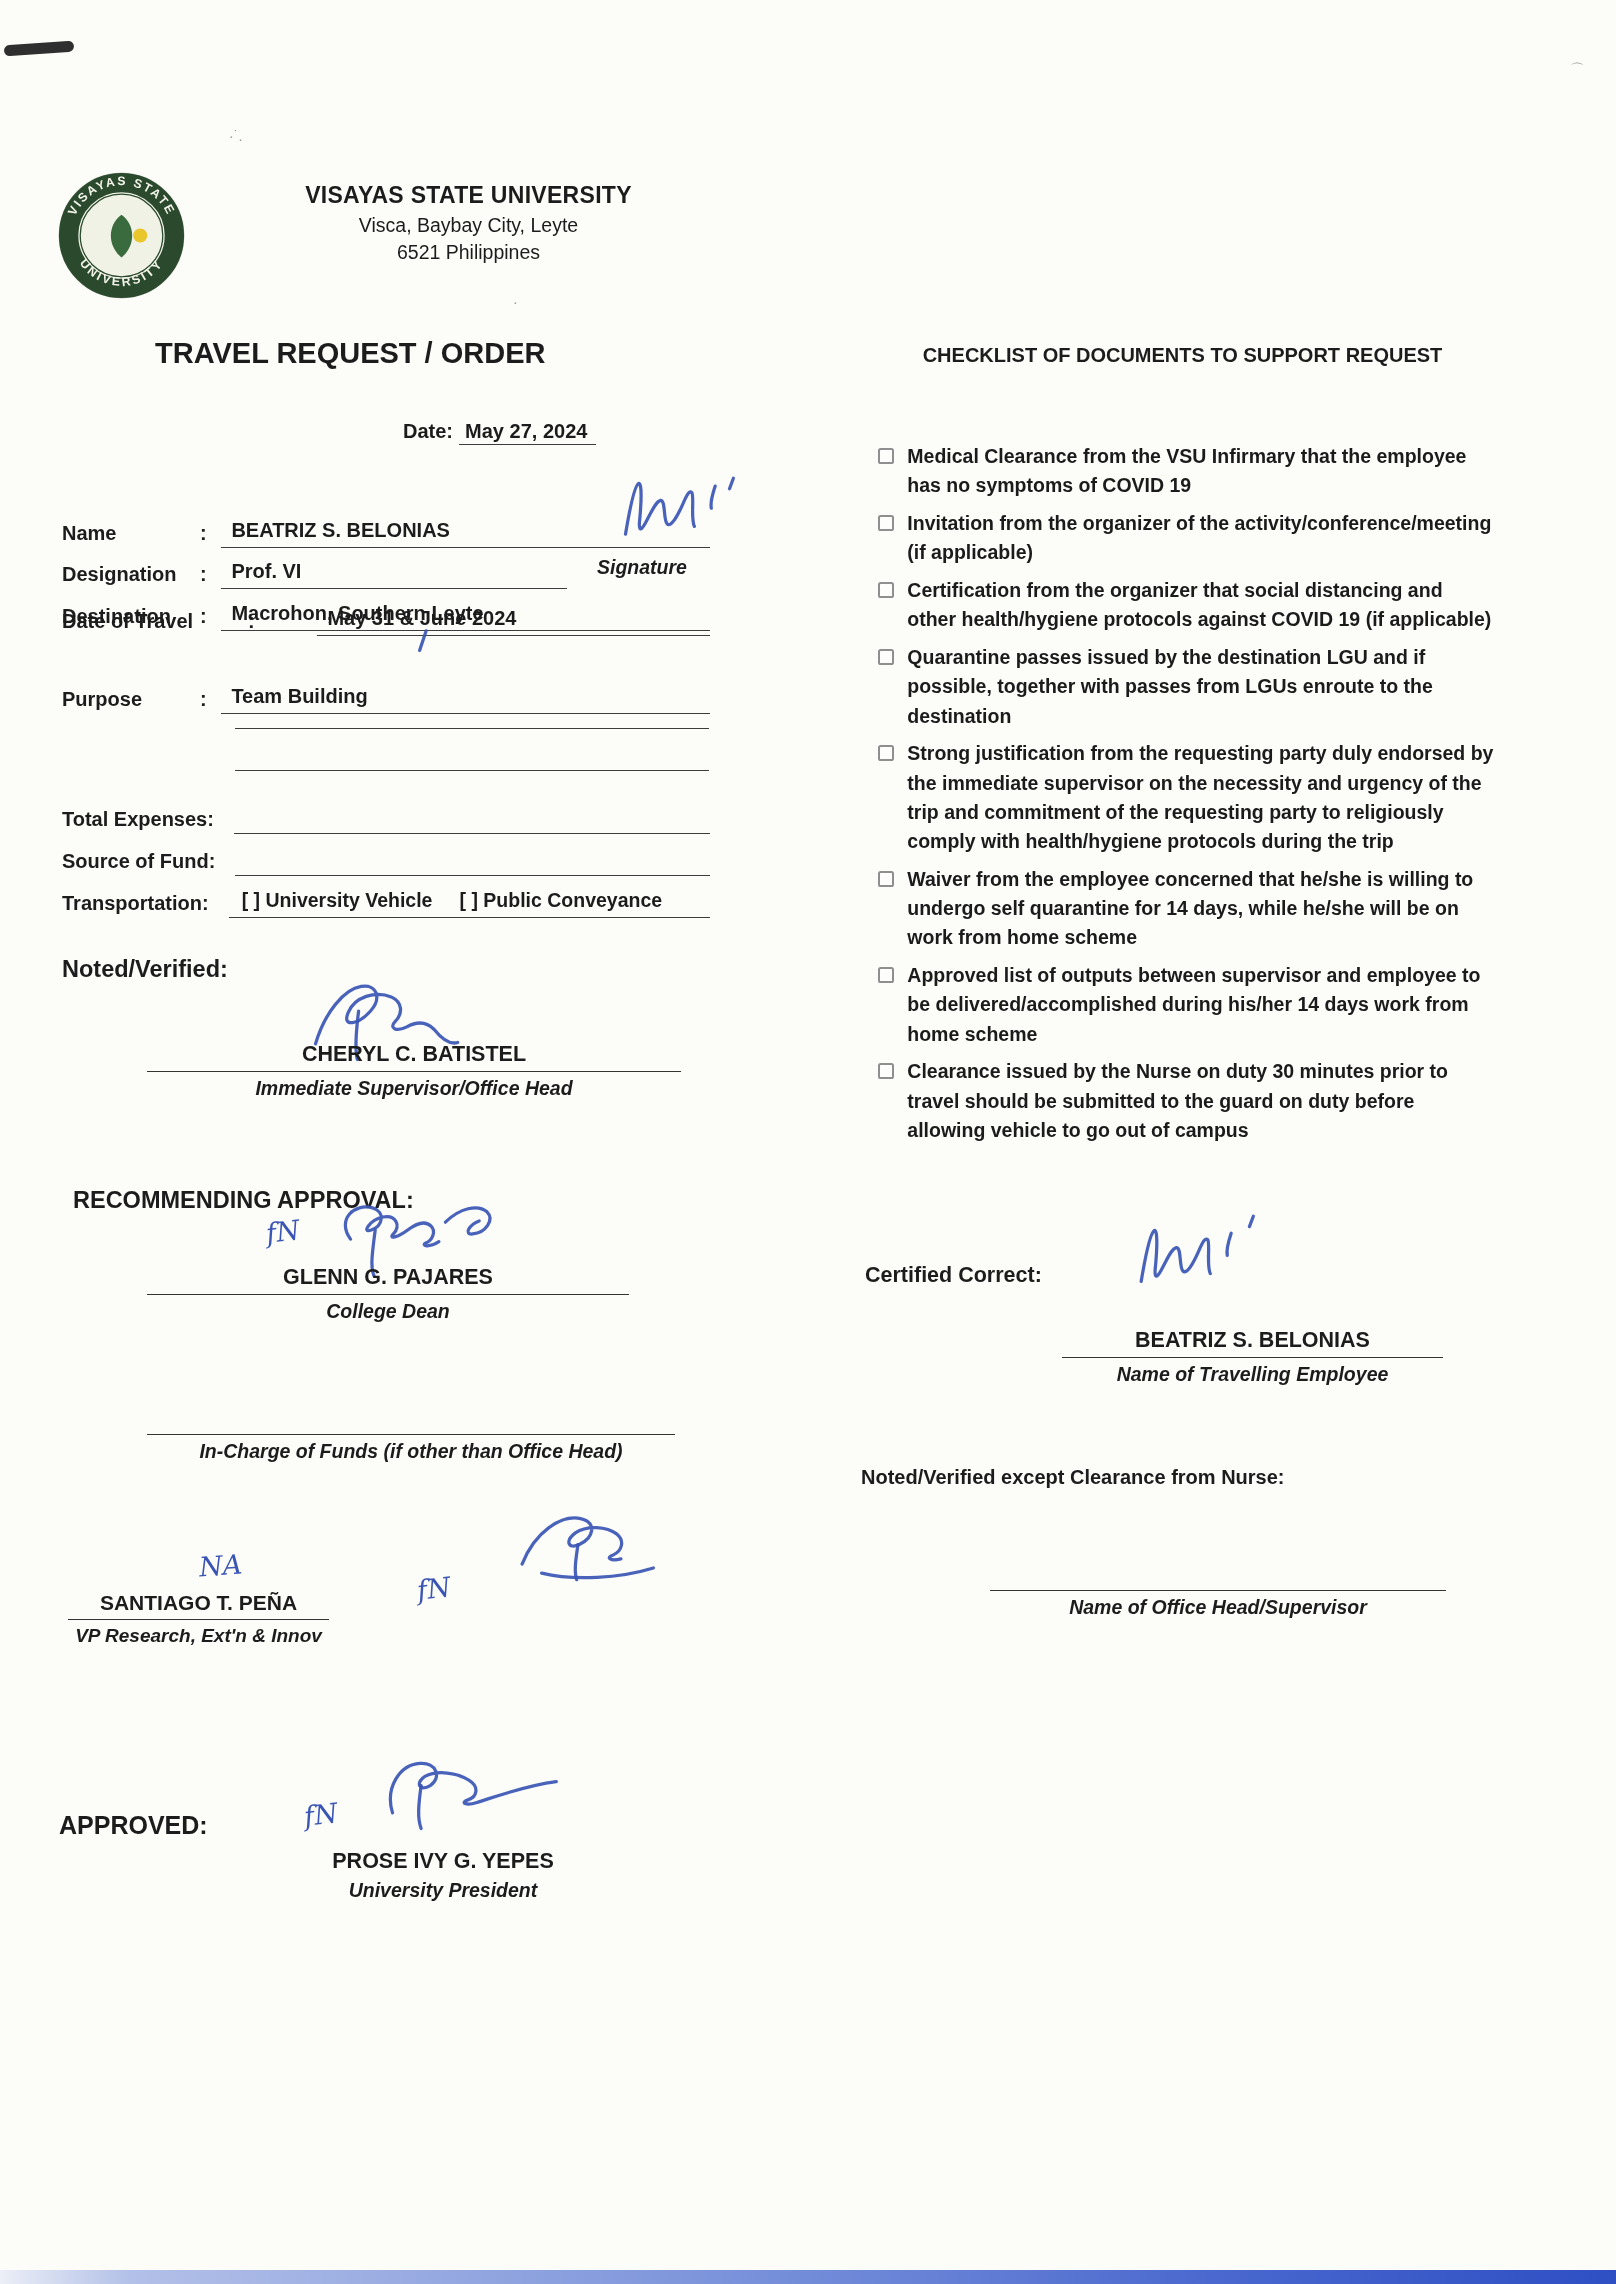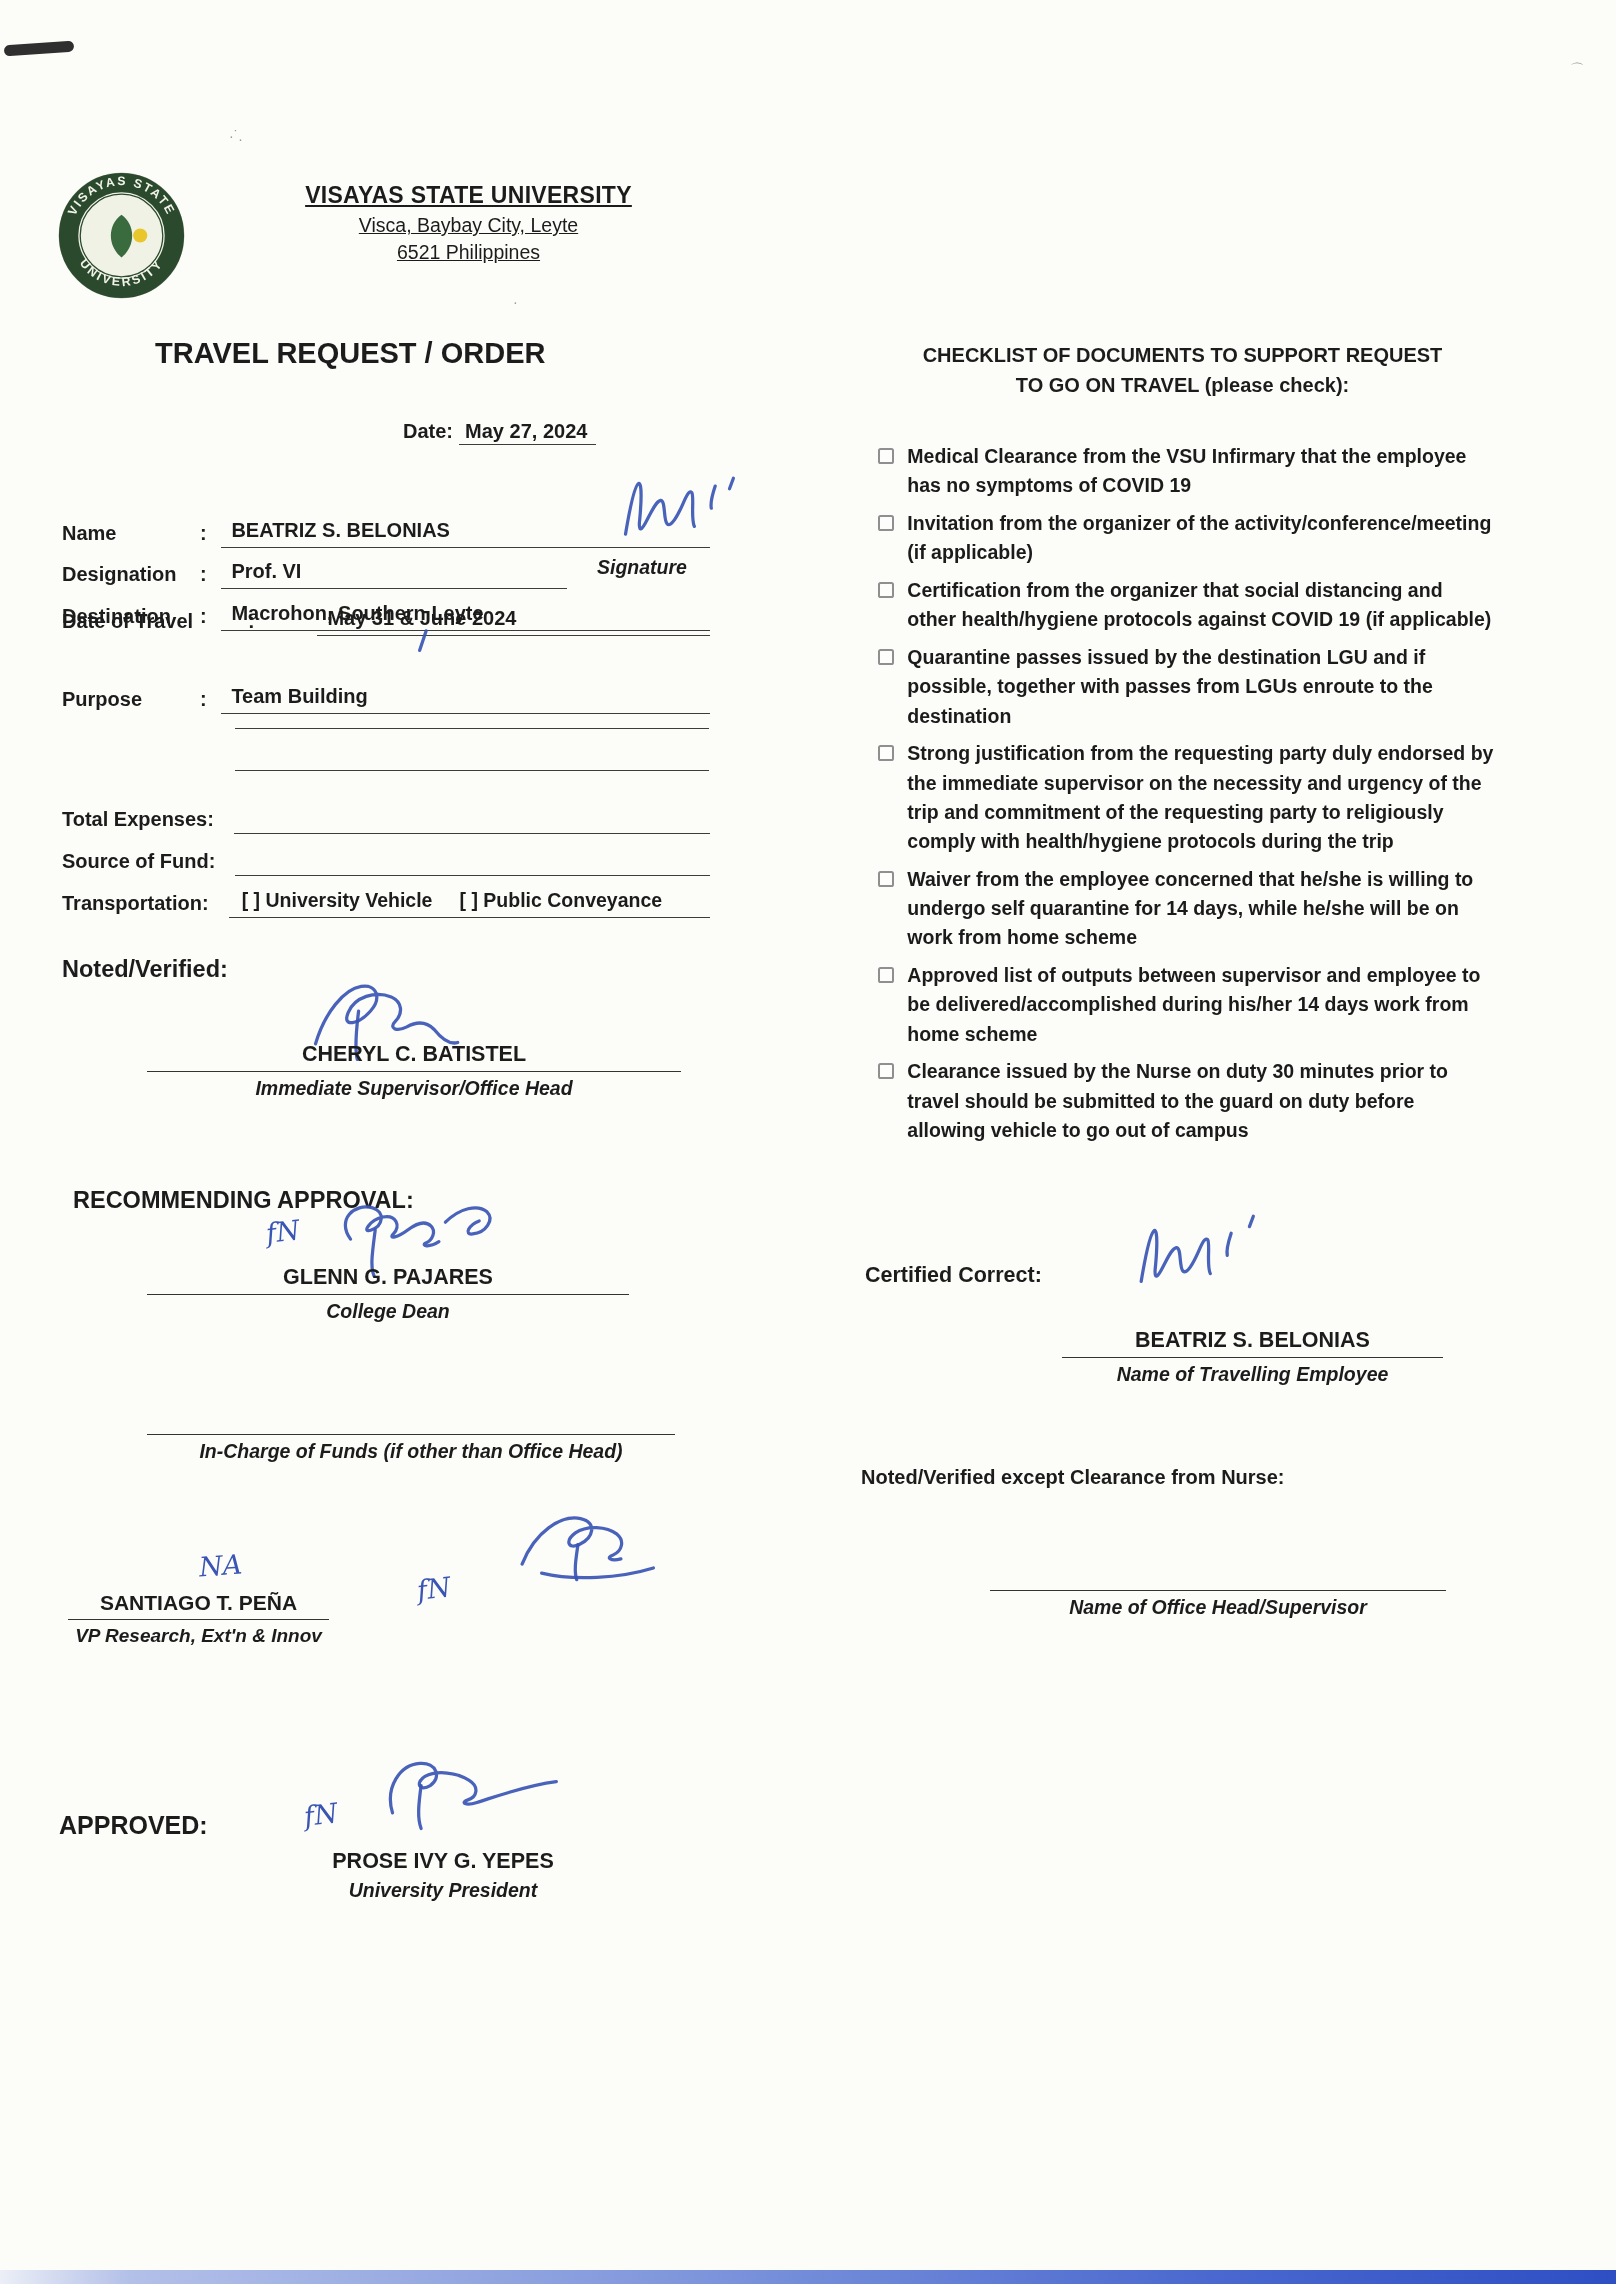--- a/index.html
+++ b/index.html
@@ -5,21 +5,21 @@
   * { margin:0; padding:0; box-sizing:border-box; }
   html,body { background:#e8e8e8; }
   .page {
     position:relative; width:1616px; height:2284px;
     background:#fcfcf9; overflow:hidden;
     font-family:"Liberation Sans", sans-serif; color:#1c1c1c;
   }
 
   
   .seal { position:absolute; left:57px; top:171px; width:129px; height:129px; }
-  .hdr { position:absolute; left:270px; top:182px; width:397px; text-align:center;text-decoration:underline; }
+  .hdr { position:absolute; left:270px; top:182px; width:397px; text-align:center; }
   .hdr-uni { font-weight:bold; font-size:23px; letter-spacing:0.3px; }
   .hdr-a1 { font-size:19.5px; margin-top:5.2px; }
   .hdr-a2 { font-size:19.5px; margin-top:3.9px; }
 
   .doc-title { position:absolute; left:155px; top:337px; font-weight:bold; font-size:29px; }
 
   .date-row { position:absolute; left:403px; top:420px; font-size:20px; font-weight:bold; }
   .date-val { border-bottom:1.3px solid #3c3c3c; padding:0 9px 2px 6.5px; }
 
   
@@ -210,21 +210,20 @@
     <path d="M50 104 C38 64 62 30 92 28 C118 26 126 50 108 62 C92 72 84 58 100 48 C118 38 150 42 168 54 C184 64 180 80 166 84 C154 88 162 94 180 88 C206 80 254 62 302 56"></path>
     <path d="M94 62 C90 92 88 112 94 128"></path>
   </svg>
   <div class="sig-block" style="left:303px; top:1849px; width:280px;">
     <div class="sig-name noline">PROSE IVY G. YEPES</div>
     <div class="sig-title" style="padding-top:1.3px;">University President</div>
   </div>
 
   <div class="chk-title">
     <div>CHECKLIST OF DOCUMENTS TO SUPPORT REQUEST</div>
-    <div>TO GO ON TRAVEL (please check):</div>
   </div>
 
   <div class="chk-list">
     <div class="chk-item">
       <span class="chk-box"></span>
       <span class="chk-text">Medical Clearance from the VSU Infirmary that the employee has no symptoms of COVID 19</span>
     </div>
     <div class="chk-item">
       <span class="chk-box"></span>
       <span class="chk-text">Invitation from the organizer of the activity/conference/meeting (if applicable)</span>

